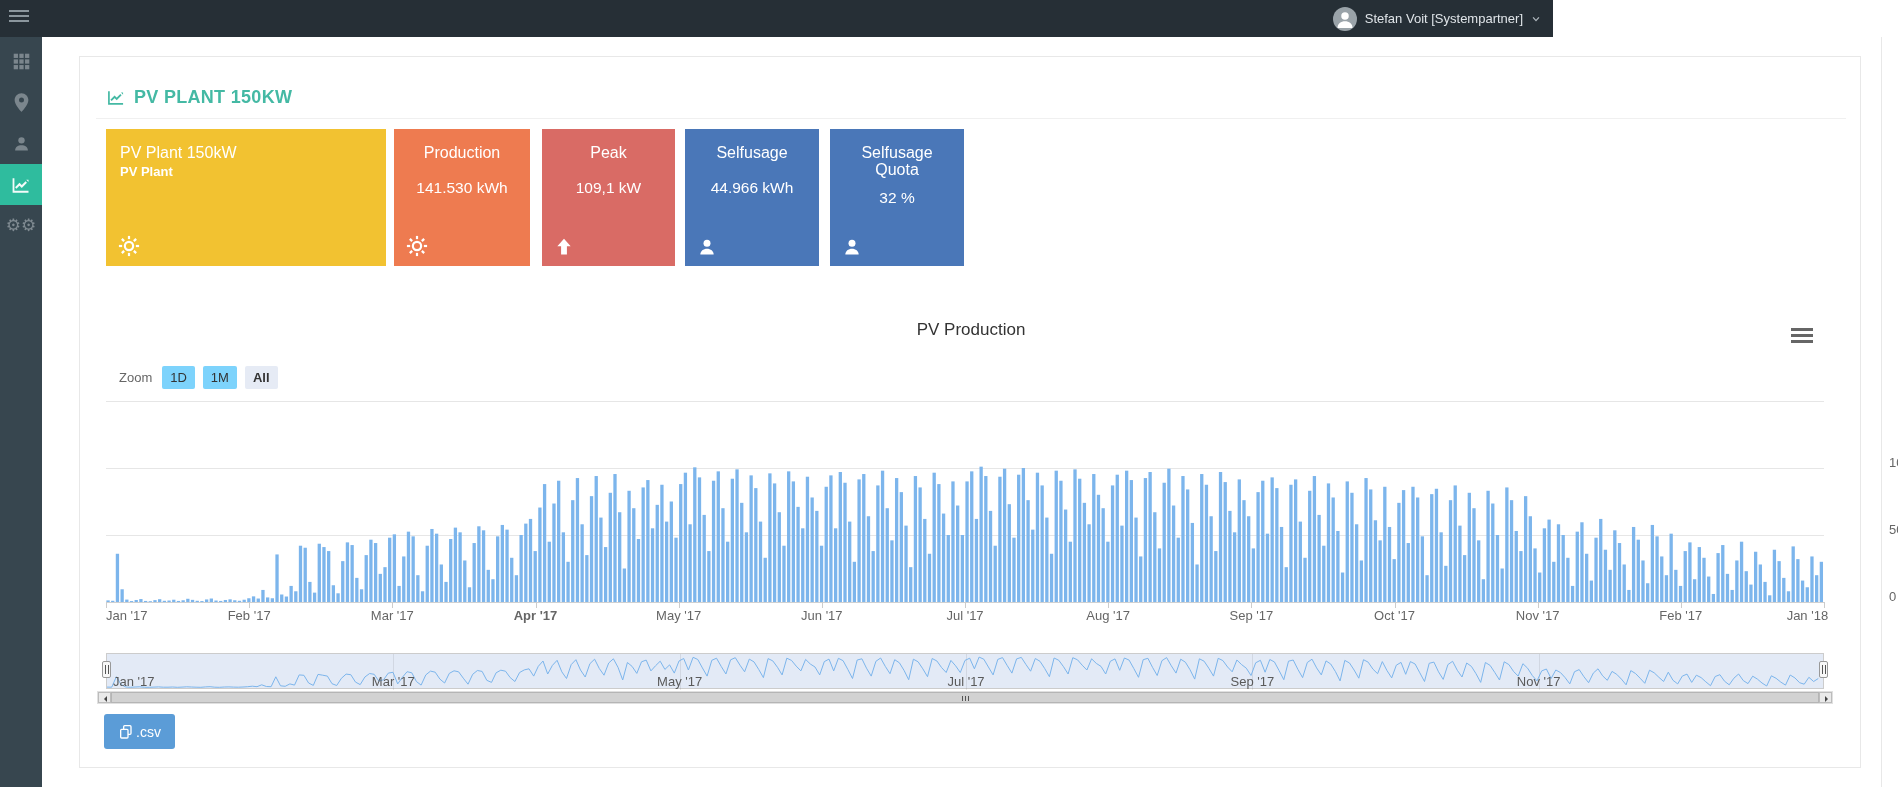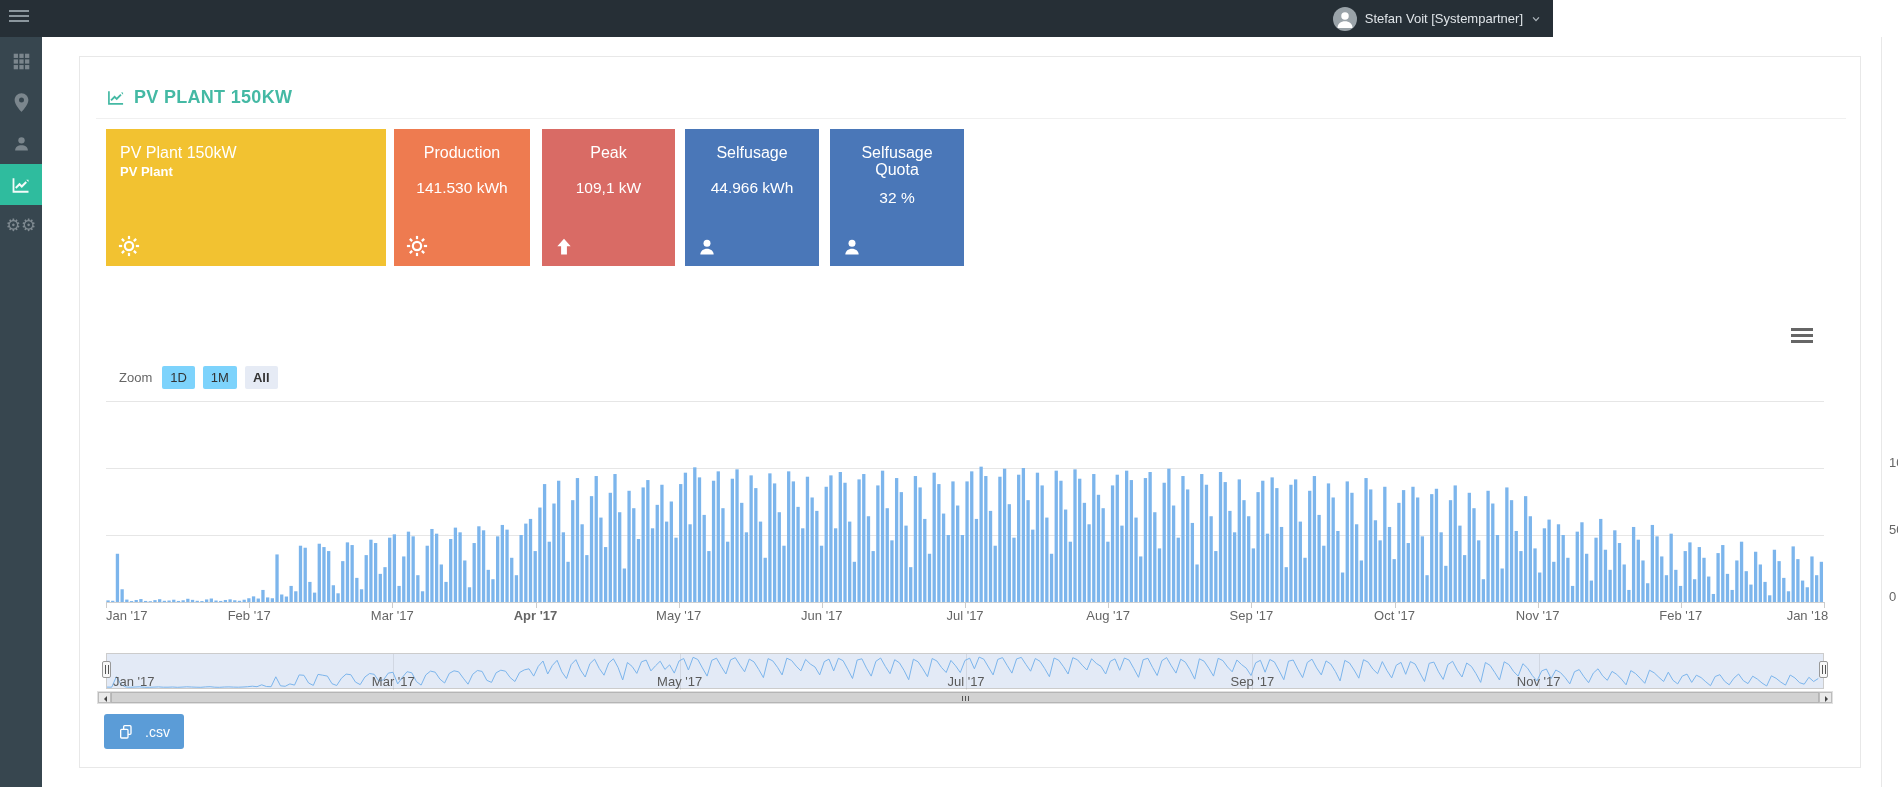--- a/index.html
+++ b/index.html
@@ -85,21 +85,21 @@
   .sb-tri { position:absolute; top:2.5px; width:0; height:0; border:3px solid transparent; }
   .sb-btn.left  .sb-tri { left:2px; border-right-color:#444; }
   .sb-btn.right .sb-tri { left:5px; border-left-color:#444; }
   .sb-thumb { position:absolute; left:13px; top:0; width:1708px; height:11px;
               background:#d2d2d2; border:1px solid #b5b5b5; cursor:grab; }
   .sb-grip { position:absolute; left:50%; top:3px; width:1px; height:5px; background:#555; }
 
   
   .csv-btn { position:absolute; left:24px; top:657px; height:35px; padding:0 14px;
              background:#5b9cd7; border-radius:3px; color:#fff; font-size:14px;
-             display:flex; align-items:center; gap:11px; cursor:pointer; }
+             display:flex; align-items:center; gap:2px; cursor:pointer; }
 </style>
 </head>
 <body>
 
 <div id="app">
 
   <div class="topbar">
     <div class="hamburger">
       <span></span>
         <span></span>
@@ -225,20 +225,21 @@
 
     <div class="tile tile-5">
       <div class="t-title">Selfusage Quota</div>
       <div class="t-value">32 %</div>
       <svg class="t-icon" width="20" height="20" viewBox="0 0 24 24" fill="#fff">
         <circle cx="12" cy="7.5" r="4.2"></circle>
         <path d="M4 21c0-4.4 3.6-7 8-7s8 2.6 8 7z"></path>
       </svg>
     </div>
 
+    <div class="chart-title">PV Production</div>
     <div class="export-btn">
       <span></span>
         <span></span>
         <span></span>
     </div>
 
     <div class="zoom-row">
       <span class="zoom-label">Zoom</span>
       <span class="zoom-btn">1D</span>
       <span class="zoom-btn">1M</span>

